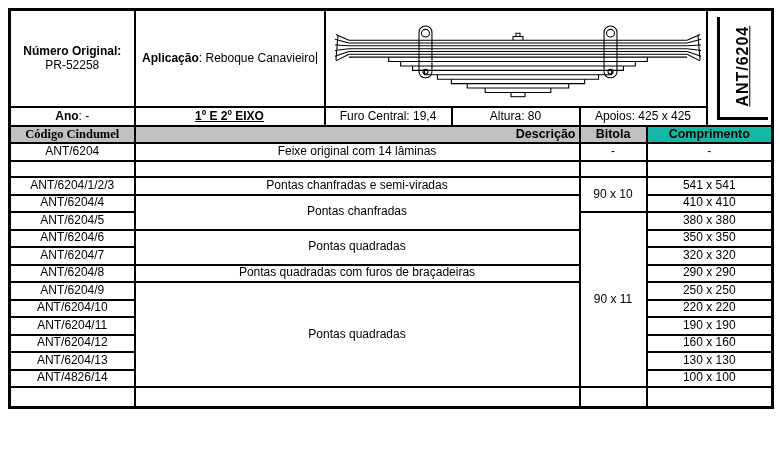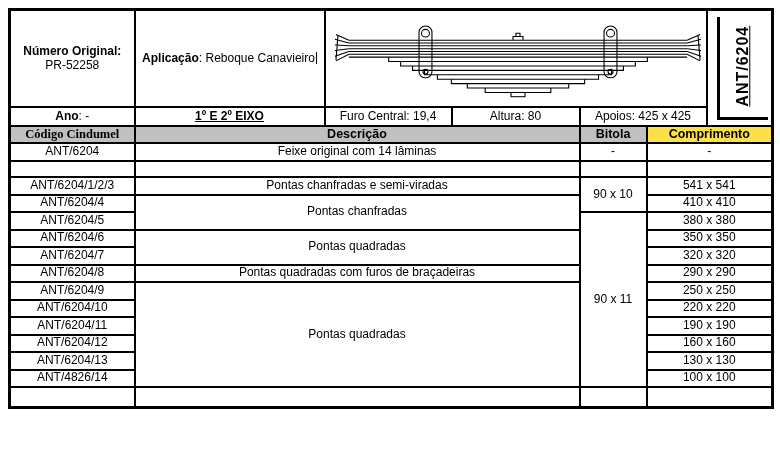--- a/index.html
+++ b/index.html
@@ -109,23 +109,23 @@
     <tr class="r-ano" style="height:19px">
       <td><span class="bold">Ano</span><span>: -</span></td>
       <td class="eixo">1º E 2º EIXO</td>
       <td>Furo Central: 19,4</td>
       <td>Altura: 80</td>
       <td colspan="2">Apoios: 425 x 425</td>
     </tr>
 
     <tr class="r-head" style="height:17px">
       <td style="background: rgb(192, 192, 192); font-family: Liberation Serif, serif;">Código Cindumel</td>
-      <td colspan="3" style="background: rgb(192, 192, 192);">Descrição</td>
+      <td colspan="3" style="background: rgb(192, 192, 192); text-align: right;">Descrição</td>
       <td style="background: rgb(192, 192, 192);">Bitola</td>
-      <td colspan="2" style="background: #fde047;">Comprimento</td>
+      <td colspan="2" style="background: #14b8a6;">Comprimento</td>
     </tr>
 
     <tr style="height:18px">
       <td>ANT/6204</td>
       <td colspan="3" class="desc">Feixe original com 14 lâminas</td>
       <td>-</td>
       <td colspan="2">-</td>
     </tr>
     <tr style="height:16px">
       <td></td>

